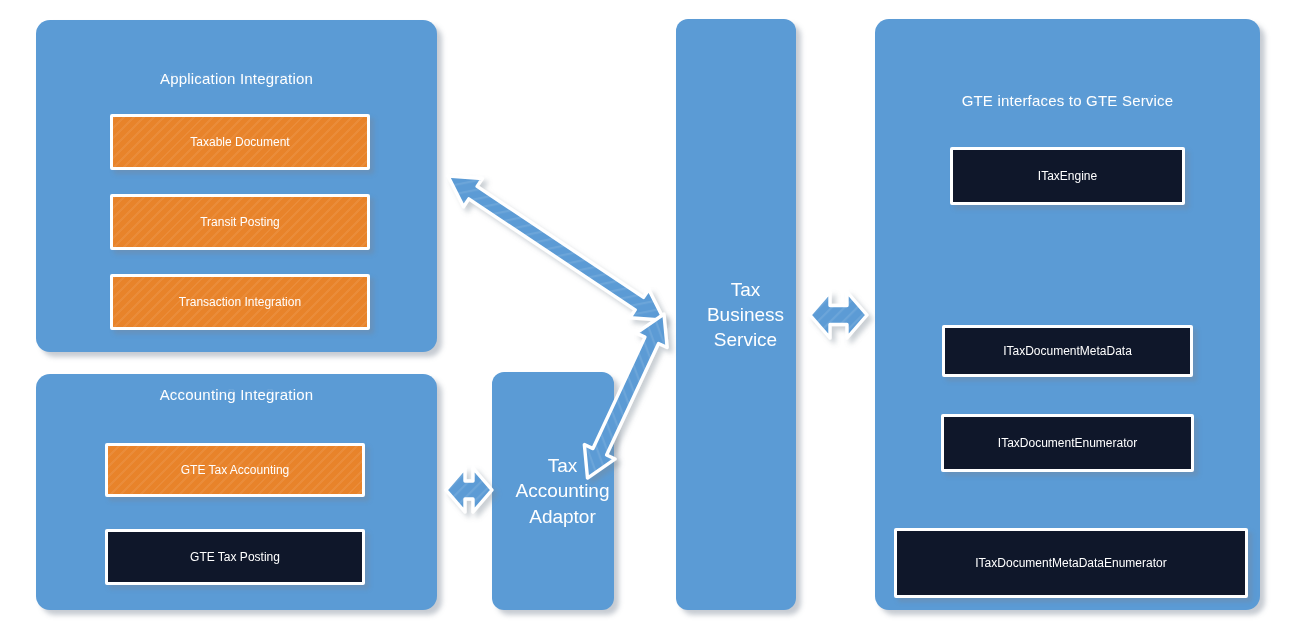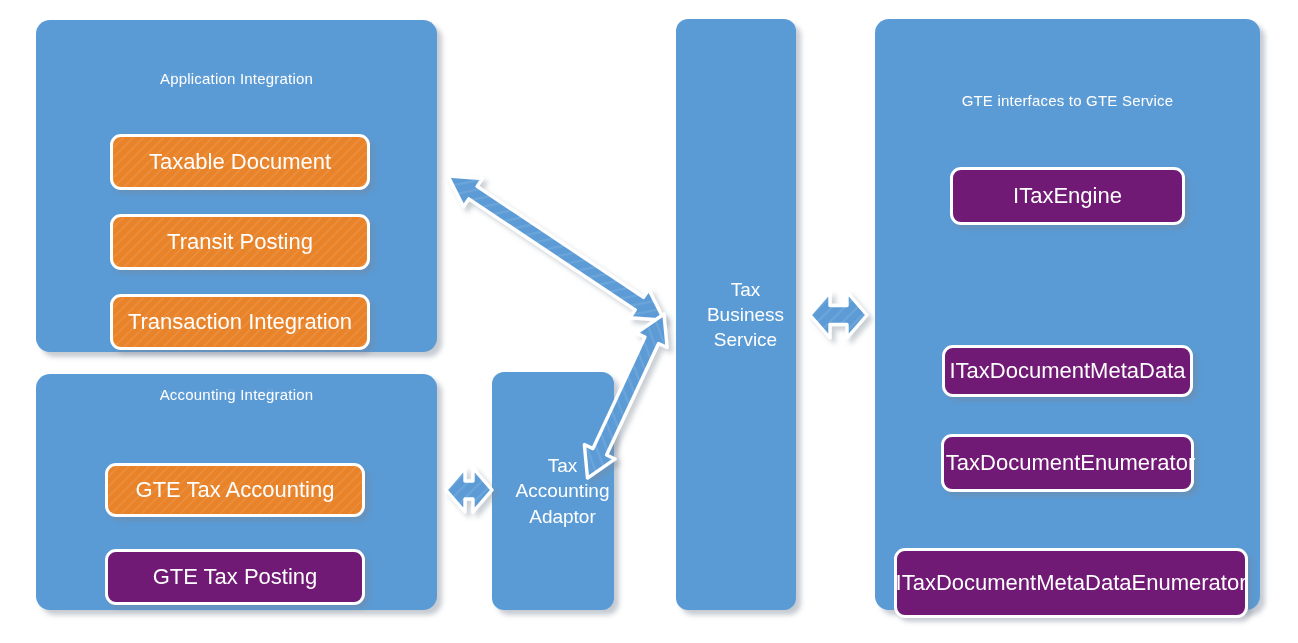--- a/index.html
+++ b/index.html
@@ -62,41 +62,40 @@
     transform-origin: top center;
     color: rgba(255,255,255,0.13);
     pointer-events: none;
   }
 
   
   .item {
     position: absolute;
     box-sizing: border-box;
     border: 3px solid #ffffff;
-    border-radius: 11px;
+    border-radius: 2px;
     display: flex;
     align-items: center;
     justify-content: center;
     color: #ffffff;
-    font-size: 22px;
+    font-size: 12px;
     white-space: nowrap;
     box-shadow: 4px 4px 4px rgba(120,132,148,0.38);
-    margin-top: 20px;
   }
   .item.orange {
     background-color: #E8832A;
     background-image: repeating-linear-gradient(
         135deg,
         rgba(255,255,255,0.075) 0px,
         rgba(255,255,255,0.075) 2px,
         rgba(255,255,255,0.0) 2px,
         rgba(255,255,255,0.0) 7px);
   }
   .item.blue {
-    background-color: #701a75;
+    background-color: #0f172a;
   }
 
   .col-label {
     color: #ffffff;
     font-size: 19px;
     line-height: 1.32;
     text-align: center;
     white-space: pre-line;
   }
 

